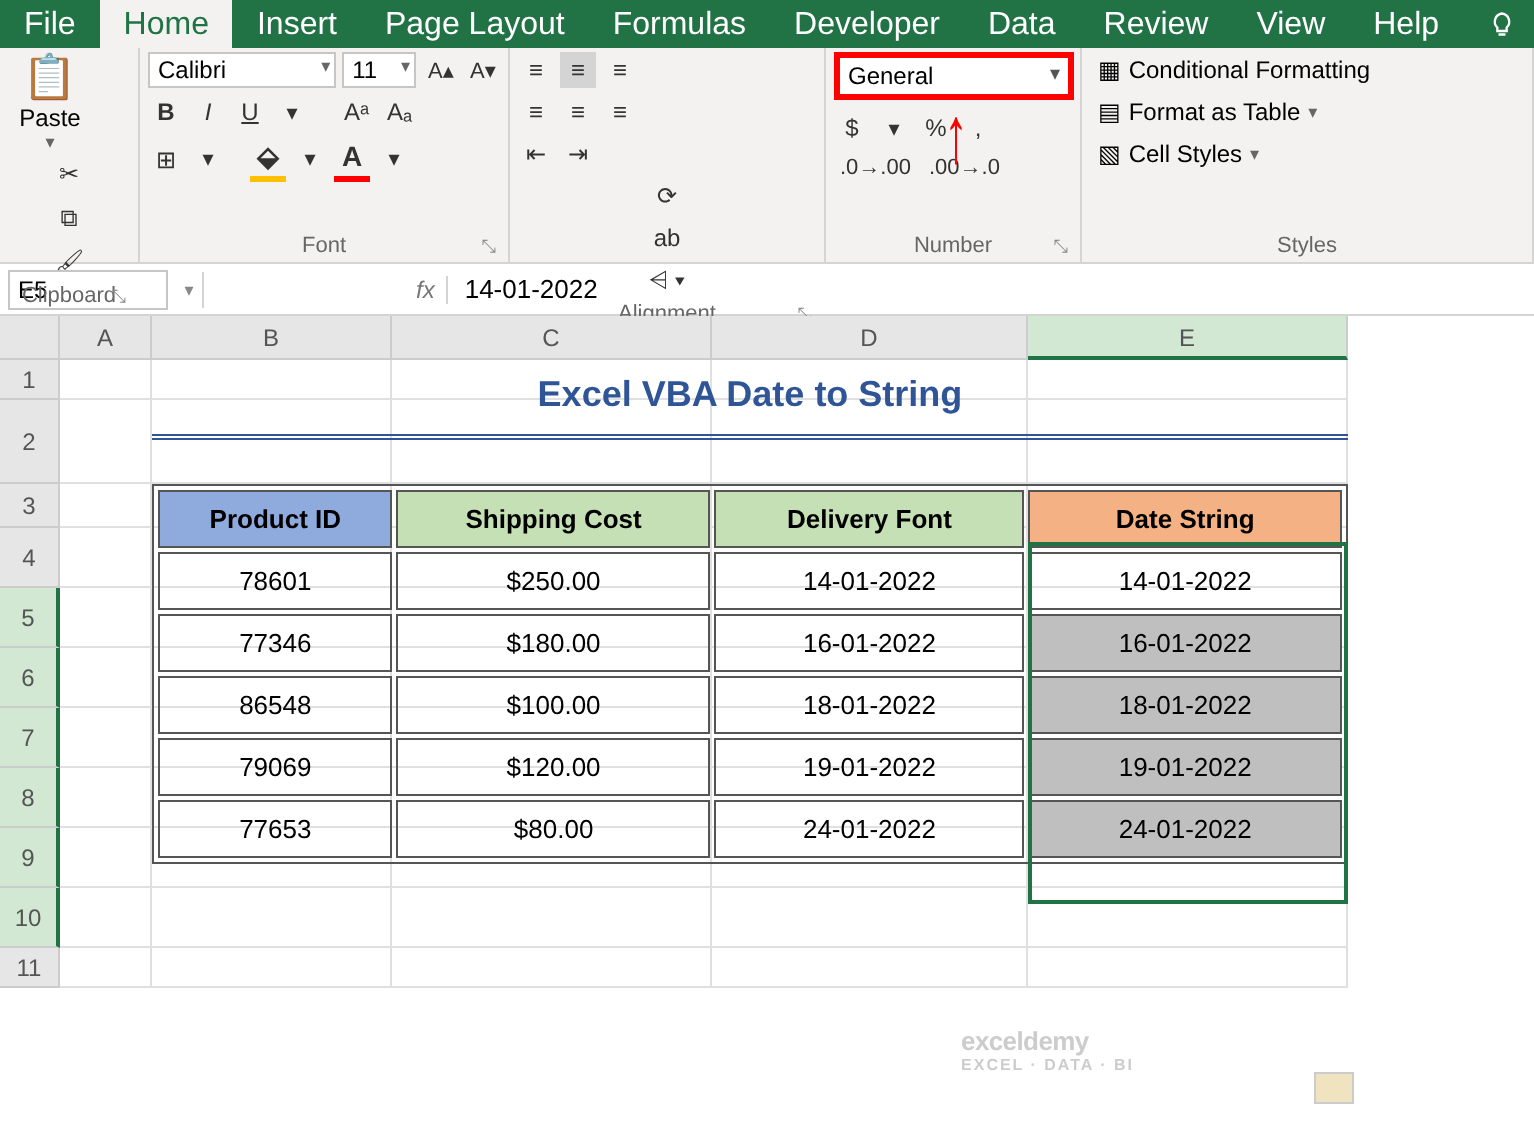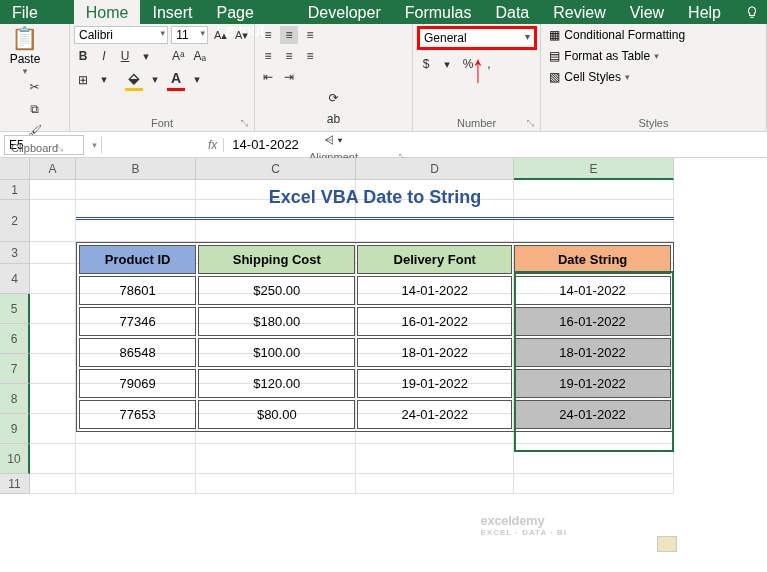--- a/index.html
+++ b/index.html
@@ -1,21 +1,21 @@
 <!DOCTYPE html>
 <html><head>
 <meta charset="utf-8">
 <style>
 * { box-sizing: border-box; margin: 0; padding: 0; font-family: "Segoe UI", Arial, sans-serif; }
 body { background: #fff; width: 767px; height: 572px; overflow: hidden; position: relative; font-size: 12px; }
 
 
 .tabs { background: #217346; display: flex; height: 24px; color: #fff; }
 .tabs .tab { padding: 4px 12px; font-size: 16px; cursor: pointer; }
-.tabs .tab.active { background: #f3f2f1; color: #217346; margin-left: 24px; }
+.tabs .tab.active { background: #f3f2f1; color: #217346; }
 .tabs .tab.file { background: #217346; }
 .tabs .bulb { margin-left: 4px; padding: 4px 8px; }
 
 
 .ribbon { background: #f3f2f1; height: 108px; border-bottom: 1px solid #d4d4d4; display: flex; }
 .group { border-right: 1px solid #d4d4d4; display: flex; flex-direction: column; padding: 2px 4px 0 4px; }
 .group-body { flex: 1; display: flex; flex-direction: column; gap: 3px; }
 .group-label { text-align: center; font-size: 11px; color: #666; padding: 2px 0; position: relative; }
 .group-label .dlauncher { position: absolute; right: 2px; bottom: 2px; font-size: 9px; color: #888; }
 
@@ -96,22 +96,22 @@
 svg.icon-sv { width: 14px; height: 14px; vertical-align: middle; }
 </style>
 </head>
 <body>
 
 <div class="tabs">
   <div class="tab file">File</div>
   <div class="tab active">Home</div>
   <div class="tab">Insert</div>
   <div class="tab">Page Layout</div>
+  <div class="tab">Formulas</div>
   <div class="tab">Developer</div>
-  <div class="tab">Formulas</div>
   <div class="tab">Data</div>
   <div class="tab">Review</div>
   <div class="tab">View</div>
   <div class="tab">Help</div>
   <div class="bulb">
     <svg class="icon-sv" viewBox="0 0 24 24" fill="none" stroke="#fff" stroke-width="2">
         <path d="M9 21h6M12 3a7 7 0 00-4 12v3h8v-3a7 7 0 00-4-12z"></path>
       </svg>
   </div>
 </div>
@@ -195,20 +195,24 @@
     <div class="group-body">
       <div class="number-combo">
         <span>General</span>
         <span class="arrow">▾</span>
       </div>
       <div class="font-row" style="margin-top:2px">
         <span class="btn">$</span>
         <span class="btn small">▾</span>
         <span class="btn">%</span>
         <span class="btn">,</span>
+      </div>
+      <div class="font-row">
+        <span class="btn small">.0→.00</span>
+        <span class="btn small">.00→.0</span>
       </div>
     </div>
     <div class="group-label">Number<span class="dlauncher">⤡</span></div>
   </div>
 
   <div class="group styles">
     <div class="group-body">
       <div class="style-item">
         <span>▦</span>
         <span>Conditional Formatting</span>

